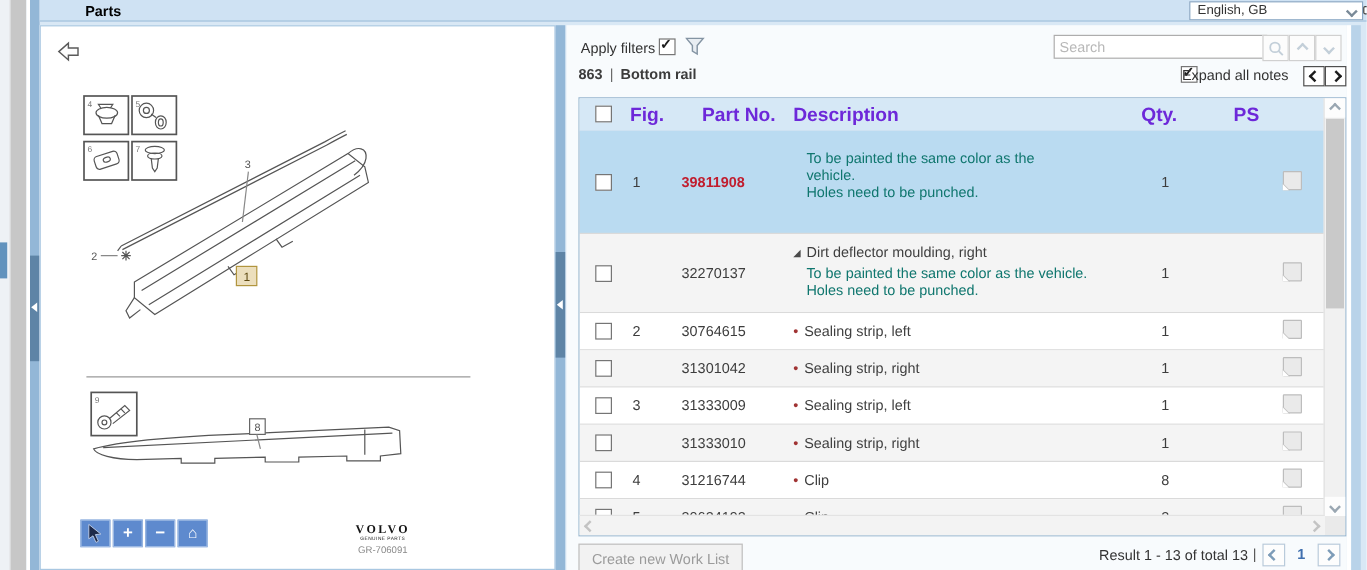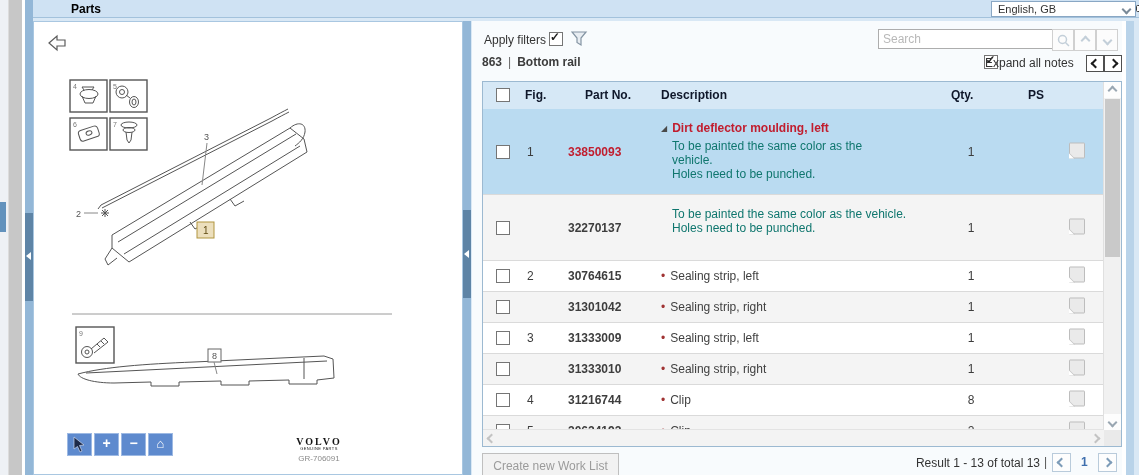--- a/index.html
+++ b/index.html
@@ -53,28 +53,28 @@
   #searchbox::placeholder{color:#b8b8b8;}
   .sbtn{width:20px;height:20px;background:#fcfcfc;border:1px solid #d0d0d0;color:#c3cfd9;
         display:flex;align-items:center;justify-content:center;}
   .nbtn{width:16px;height:15px;background:#fff;border:1px solid #4f4f4f;color:#1c1c1c;
         display:flex;align-items:center;justify-content:center;}
   #heading{left:482px;top:55px;font-size:12px;font-weight:bold;color:#3c3c3c;}
   #heading .sep{margin:0 6px;font-weight:normal;color:#666;}
   
   #tbl{left:482px;top:81px;width:640px;height:366px;background:#fff;border:1px solid #9cb9d1;box-sizing:border-box;}
   #thead{position:absolute;left:0;top:0;right:17px;height:27px;background:#d6e8f6;border-bottom:1px solid #b3cfe4;}
-  #thead .hc{position:absolute;top:6px;font-size:12px;font-weight:bold;color:#0f172a;}
+  #thead .hc{position:absolute;top:6px;font-size:16px;font-weight:bold;color:#6d28d9;}
   #tbody{position:absolute;left:0;top:27px;right:17px;bottom:16px;overflow:hidden;}
   .trow{position:relative;border-bottom:1px solid #dadada;background:#fff;}
   .trow.alt{background:#f4f4f4;}
   .trow.sel{background:#badbf1;}
   .cell{position:absolute;font-size:12px;color:#3d3d3d;}
   .vmid{top:50%;transform:translateY(-50%);}
-  .partno{font-weight:bold;}
+  .partno{font-weight:normal;}
   .sel .partno{color:#c11d2e;font-weight:bold;}
   .desc{left:178px;right:8px;}
   .desc .titleline{white-space:nowrap;}
   .tri-mark{font-size:8px;color:#4a4a4a;margin-right:5px;vertical-align:1px;}
   .bul-mark{color:#a03333;margin-right:5px;}
   .dtitle{color:#3f3f3f;}
   .sel .dtitle{color:#c11d2e;font-weight:bold;}
   .dnotes{color:#0f766e;white-space:pre-line;line-height:14px;margin:4px 0 0 11px;}
   .qty{left:468px;width:40px;text-align:center;}
   .psi{left:586px;}
@@ -285,35 +285,35 @@
       <span class="hc" style="left:42px;">Fig.</span>
       <span class="hc" style="left:85px;padding-left:17px;">Part No.</span>
       <span class="hc" style="left:178px;">Description</span>
       <span class="hc" style="left:468px;">Qty.</span>
       <span class="hc" style="left:545px;">PS</span>
     </div>
     <div id="tbody">
         <div class="trow sel" style="height: 85px;">
           <span class="cb cell vmid" style="left: 13px;"></span>
           <span class="cell vmid" style="left: 44px;">1</span>
-          <span class="cell vmid partno" style="left: 85px;">33850093</span>
+          <span class="cell vmid partno" style="left: 85px;">39811908</span>
           <div class="cell desc" style="top: 12px;">
-            <div class="titleline"><span class="tri-mark">◢</span><span class="dtitle">Dirt deflector moulding, left</span></div>
             <div class="dnotes">To be painted the same color as the
 vehicle.
 Holes need to be punched.</div>
           </div>
           <span class="cell vmid qty">1</span>
           <span class="cell vmid psi"><span class="note-ic" style="display: inline-block;"></span></span>
         </div>
         <div class="trow alt" style="height: 65px;">
           <span class="cb cell vmid" style="left: 13px;"></span>
           <span class="cell vmid" style="left: 44px;"></span>
           <span class="cell vmid partno" style="left: 85px;">32270137</span>
           <div class="cell desc" style="top: 8px;">
+            <div class="titleline"><span class="tri-mark">◢</span><span class="dtitle">Dirt deflector moulding, right</span></div>
             <div class="dnotes">To be painted the same color as the vehicle.
 Holes need to be punched.</div>
           </div>
           <span class="cell vmid qty">1</span>
           <span class="cell vmid psi"><span class="note-ic" style="display: inline-block;"></span></span>
         </div>
         <div class="trow" style="height: 30px;">
           <span class="cb cell vmid" style="left: 13px;"></span>
           <span class="cell vmid" style="left: 44px;">2</span>
           <span class="cell vmid partno" style="left: 85px;">30764615</span>

